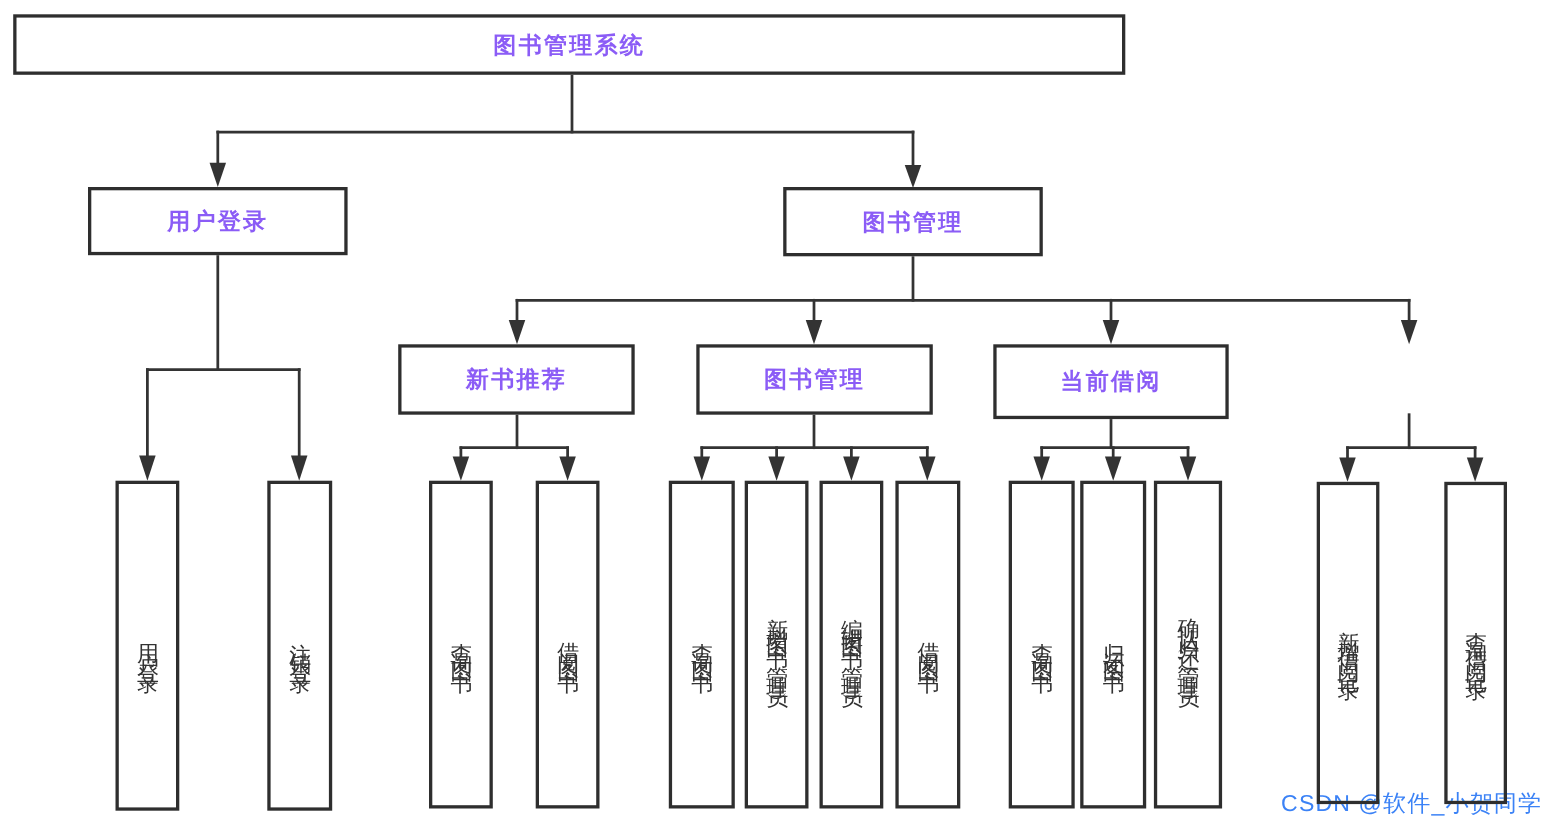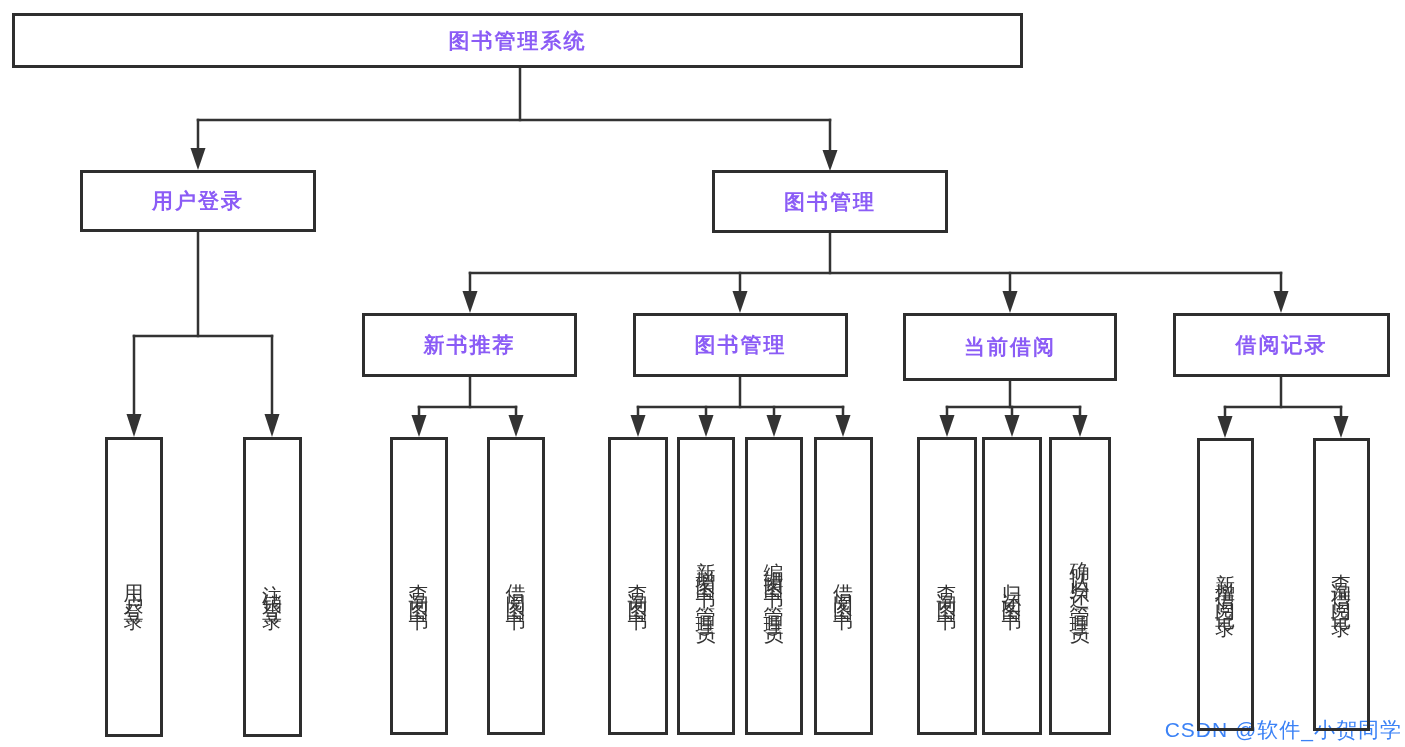--- a/index.html
+++ b/index.html
@@ -145,23 +145,20 @@
 
   <div class="box" style="left:362px;top:313px;width:215px;height:64px">
     <span class="hlabel">新书推荐</span>
   </div>
   <div class="box" style="left:633px;top:313px;width:215px;height:64px">
     <span class="hlabel">图书管理</span>
   </div>
   <div class="box" style="left:903px;top:313px;width:214px;height:68px">
     <span class="hlabel">当前借阅</span>
   </div>
-  <div class="box" style="left:1173px;top:313px;width:217px;height:64px">
-    <span class="hlabel">借阅记录</span>
-  </div>
 
   <div class="box leaf" style="left:105px;top:437px;width:58px;height:300px">
     <span class="vtext">用户登录</span>
   </div>
   <div class="box leaf" style="left:243px;top:437px;width:59px;height:300px">
     <span class="vtext">注销登录</span>
   </div>
 
   <div class="box leaf" style="left:390px;top:437px;width:58px;height:298px">
     <span class="vtext">查询图书</span>

